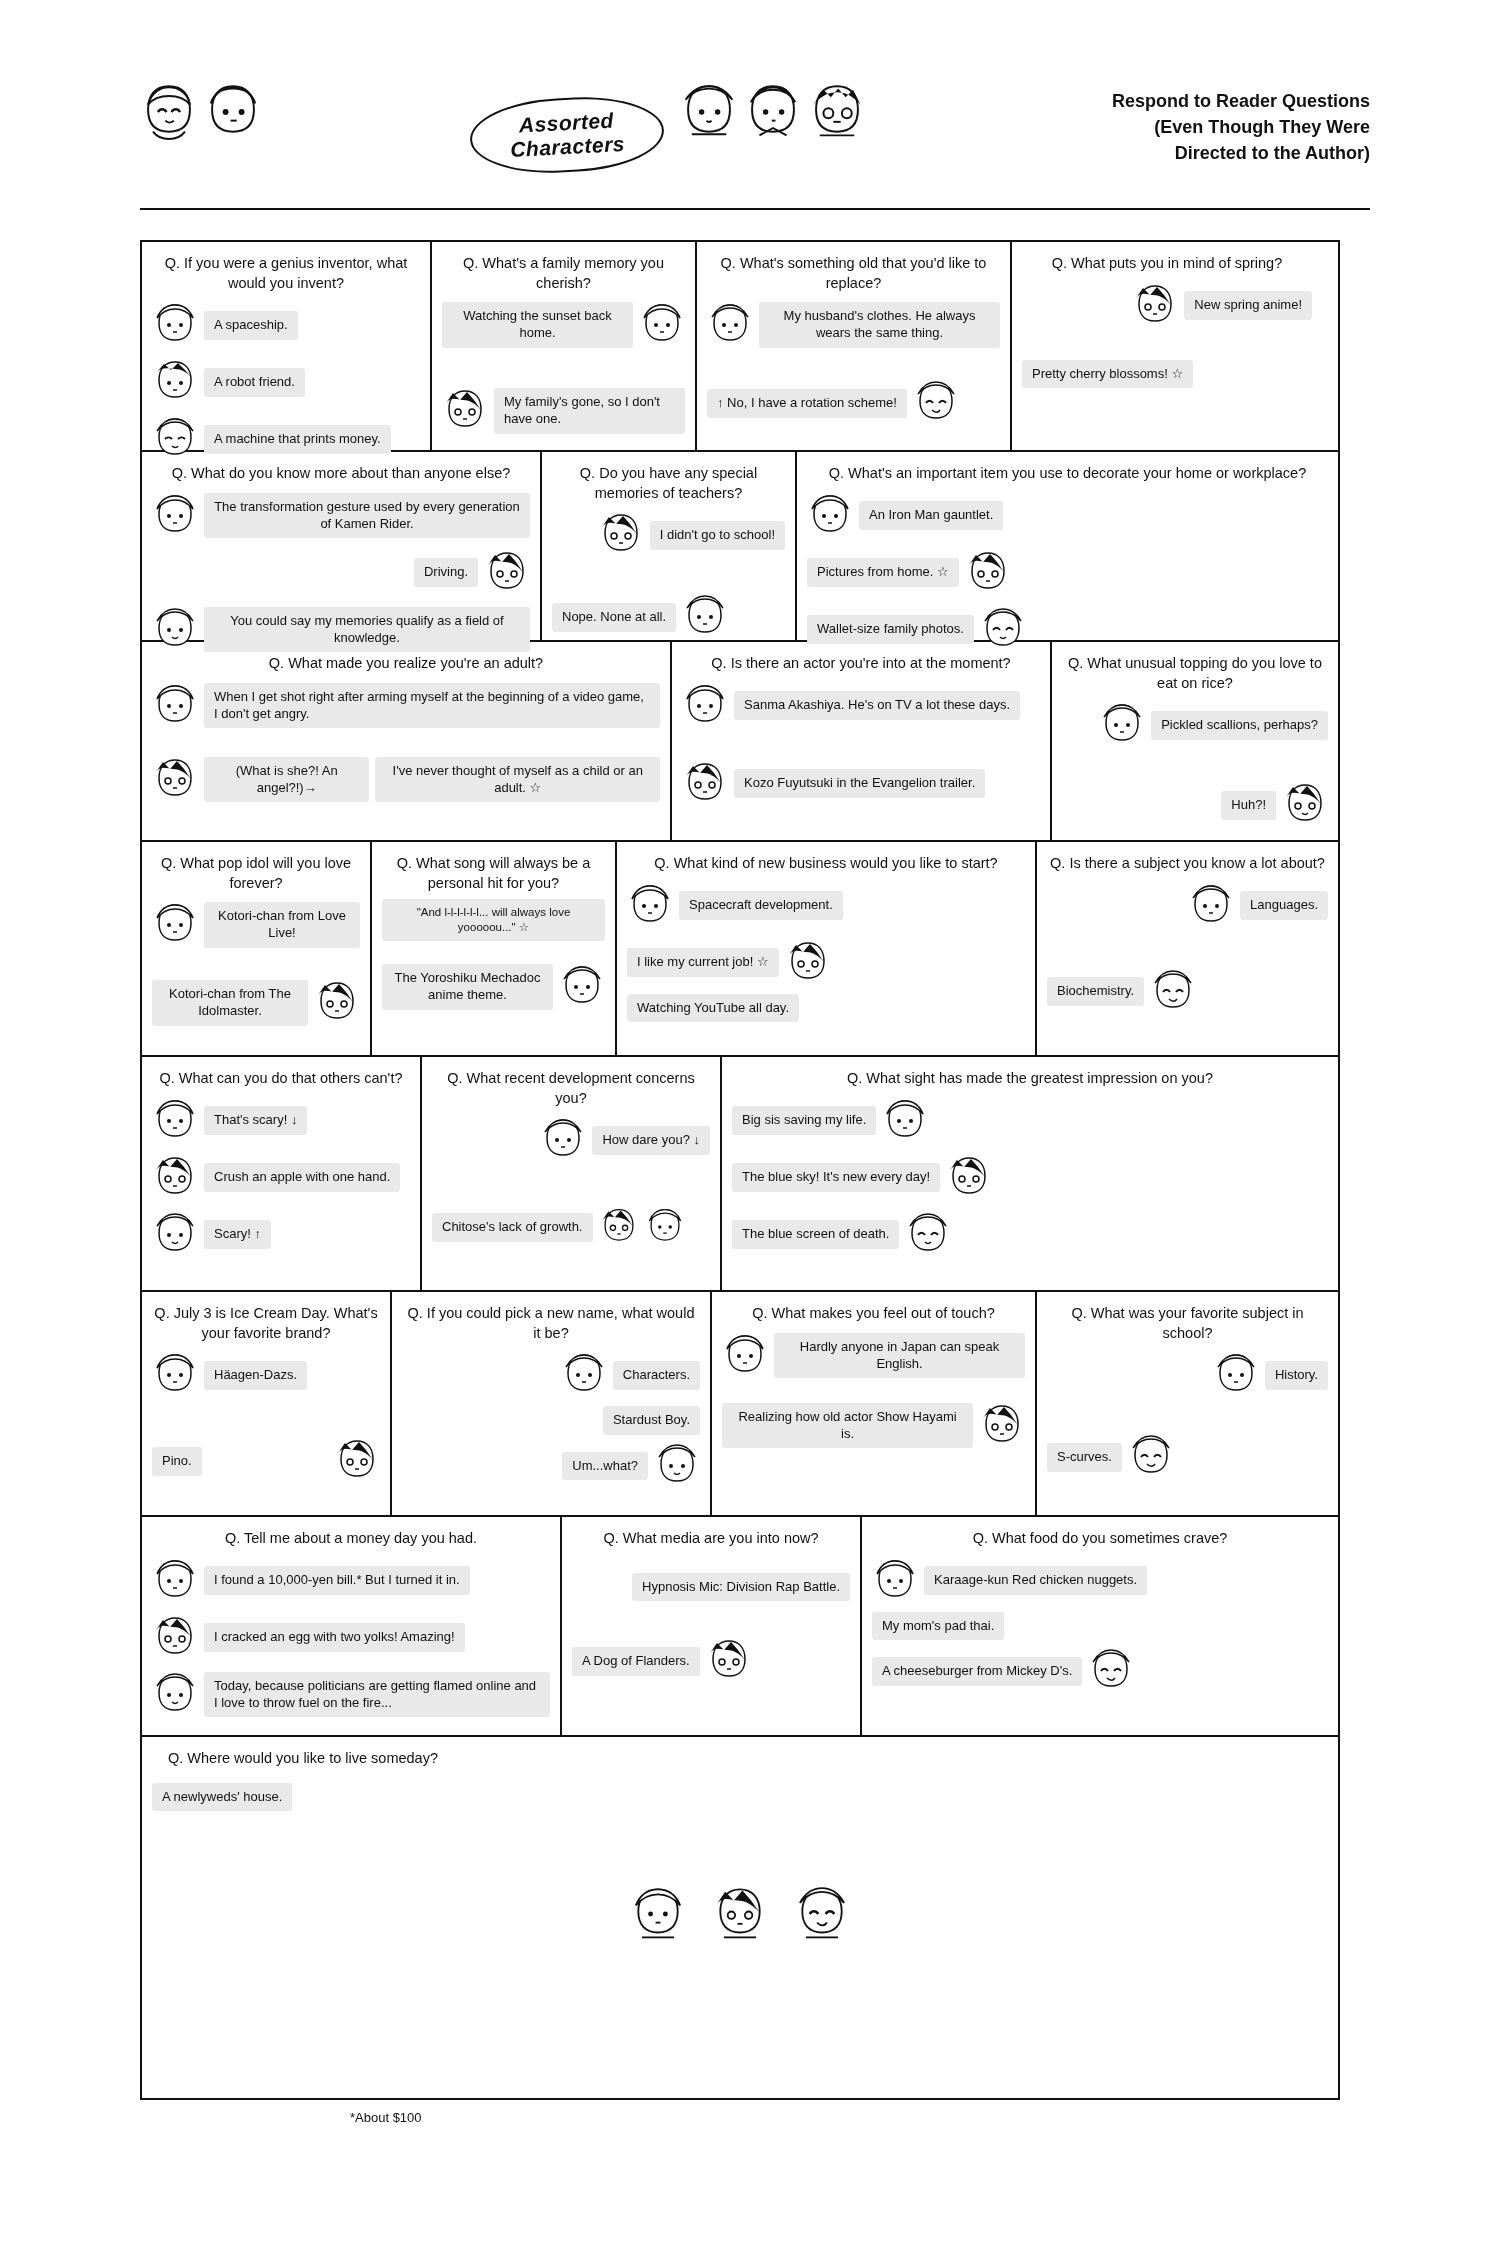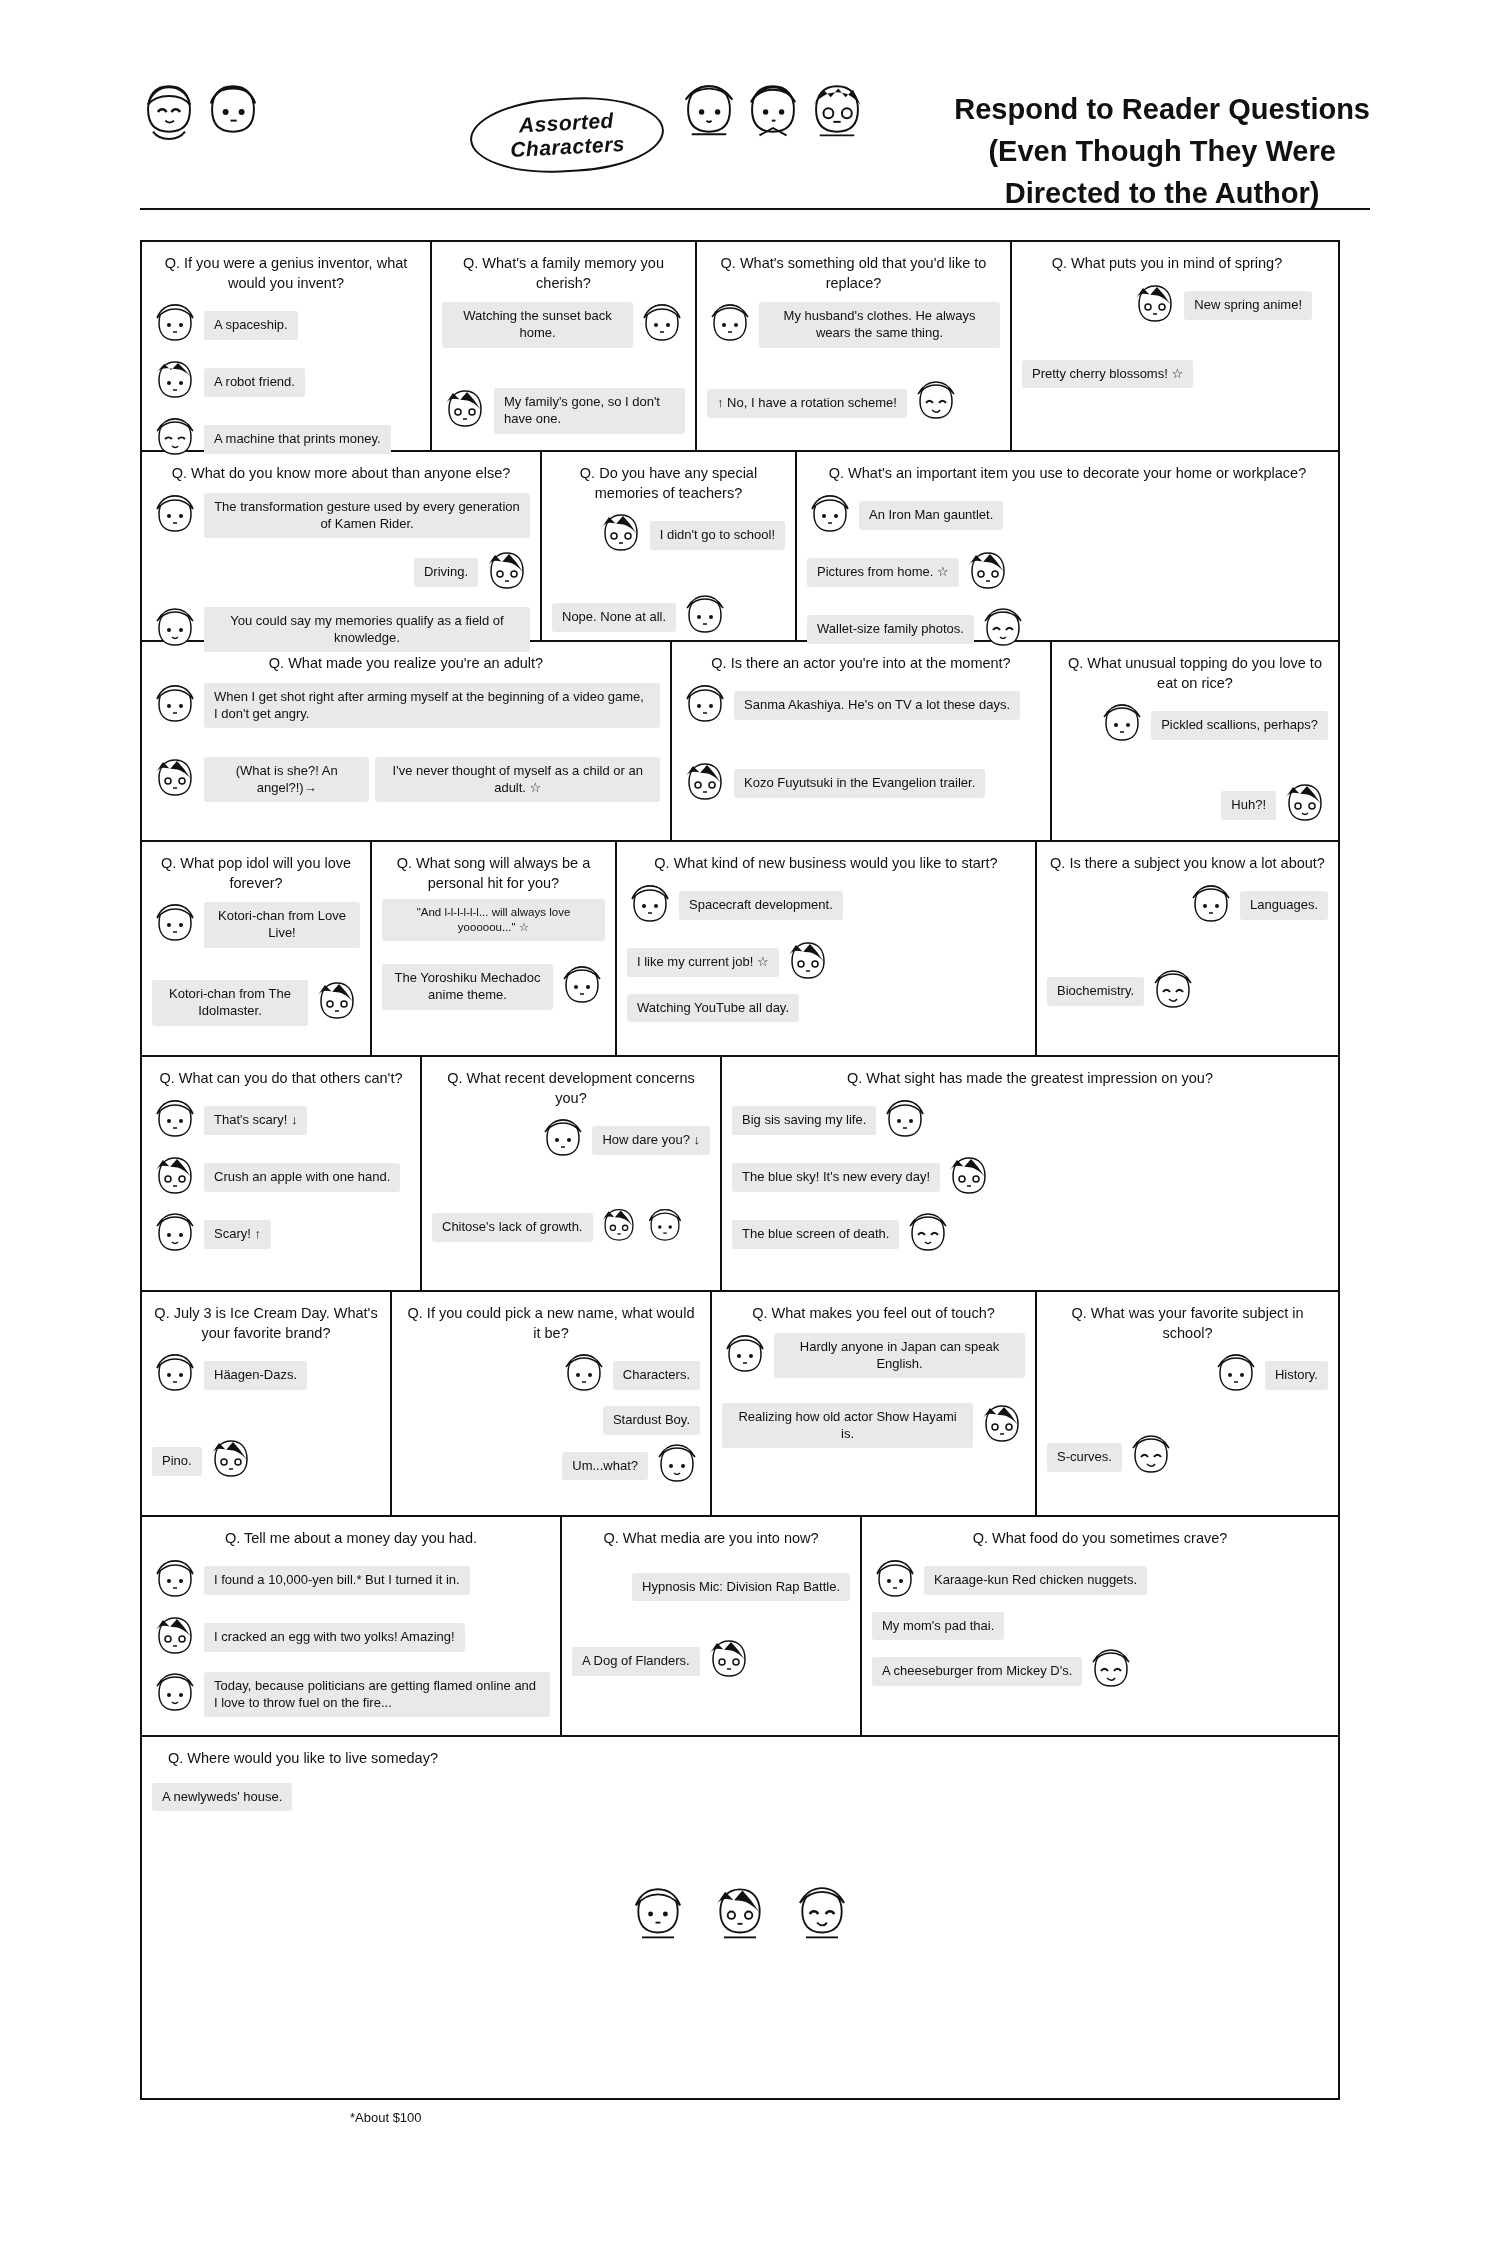--- a/index.html
+++ b/index.html
@@ -6,21 +6,21 @@
   body{width:1500px;height:2250px;font-family:"Liberation Sans",sans-serif;color:#111;}
   .page{position:relative;width:1500px;height:2250px;background:#fff;}
 
   
   .header{position:absolute;left:140px;top:80px;width:1230px;height:130px;}
   .hdr-faces{position:absolute;left:0;top:0;display:flex;gap:6px;align-items:flex-end;}
   .hdr-title-badge{position:absolute;left:330px;top:18px;width:190px;height:70px;
       border:2.5px solid #111;border-radius:50%/55%;display:flex;flex-direction:column;
       align-items:center;justify-content:center;transform:rotate(-3deg);background:#fff;}
   .hdr-title-badge span{font-style:italic;font-weight:bold;font-size:21px;line-height:1.15;letter-spacing:.5px;}
-  .hdr-right{position:absolute;right:0;top:8px;text-align:center;font-weight:bold;font-size:29px;line-height:1.45;}
+  .hdr-right{position:absolute;right:0;top:8px;text-align:right;font-weight:bold;font-size:18px;line-height:1.45;}
   .hdr-rule{position:absolute;left:0;top:128px;width:1230px;height:2px;background:#111;}
 
   
   .board{position:absolute;left:140px;top:240px;width:1200px;height:1860px;border:2px solid #111;box-sizing:border-box;}
   .row{position:relative;width:100%;border-bottom:2px solid #111;box-sizing:border-box;display:flex;}
   .row:last-child{border-bottom:none;}
   .cell{position:relative;border-right:2px solid #111;box-sizing:border-box;padding:10px 8px 8px;}
   .cell:last-child{border-right:none;}
   .q{font-size:14.5px;line-height:1.35;text-align:center;font-weight:500;margin:2px 4px 6px;}
 
@@ -750,21 +750,21 @@
                   <path d="M7 24c0-11 6-18 16-18s16 7 16 18c0 10-5 17-16 17S7 34 7 24z" fill="#fff"></path>
                   <path d="M5 19c4-10 11-13 18-13s14 3 18 13c-5-6-11-9-18-9S10 13 5 19z" fill="#fff"></path>
                   <circle cx="17" cy="26" r="2" fill="#111" stroke="none"></circle>
                   <circle cx="29" cy="26" r="2" fill="#111" stroke="none"></circle>
                   <path d="M21 33h4"></path>
                 </g>
               </svg>
             </span>
           <span class="bub">Häagen-Dazs.</span>
         </div>
-        <div class="rowline" style="margin-top:34px;">
+        <div class="rowline" style="margin-top:34px;justify-content:space-between;">
           <span class="bub">Pino.</span>
           <span class="face">
               <svg viewBox="0 0 46 52">
                 <g fill="none" stroke="#111" stroke-width="1.5">
                   <path d="M7 24c0-11 6-18 16-18s16 7 16 18c0 10-5 17-16 17S7 34 7 24z" fill="#fff"></path>
                   <path d="M4 18l7-10 7 7 7-8 7 8 7 10c-6-7-12-10-18-10S10 11 4 18z" fill="#111" stroke="none"></path>
                   <circle cx="16" cy="27" r="3" fill="#fff"></circle>
                   <circle cx="30" cy="27" r="3" fill="#fff"></circle>
                   <path d="M21 34h4"></path>
                 </g>

